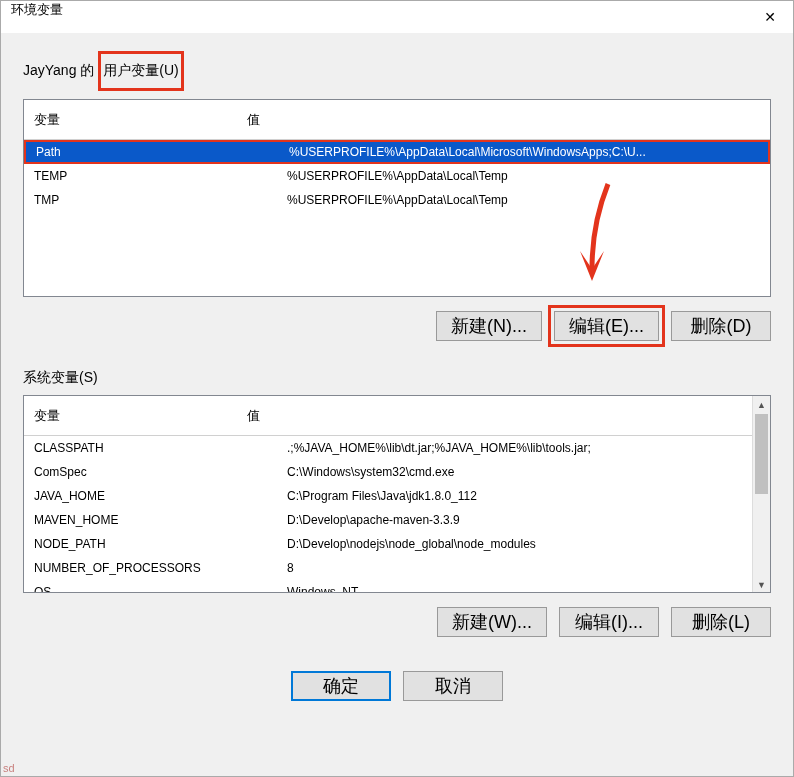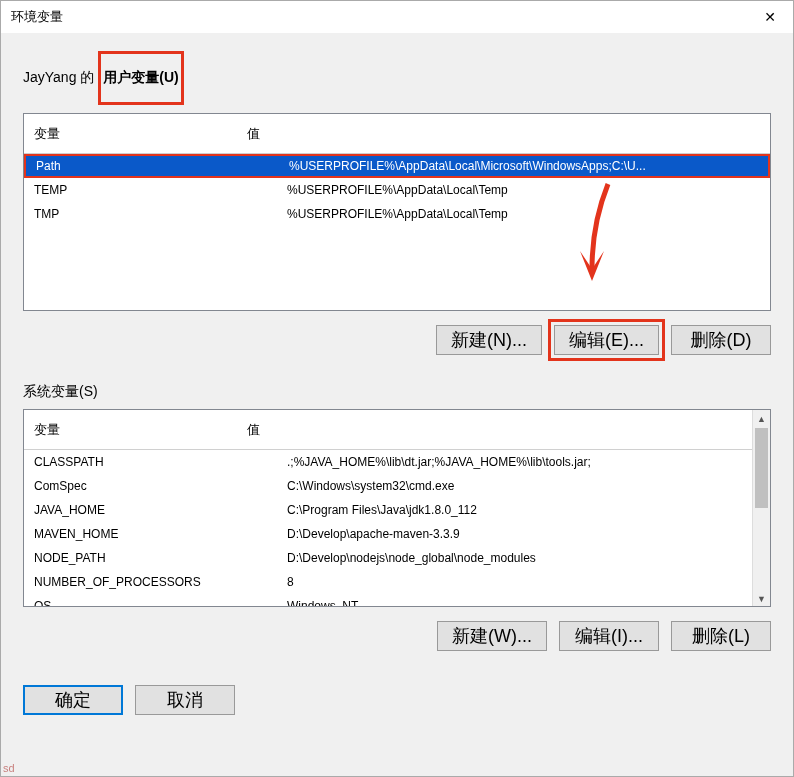--- a/index.html
+++ b/index.html
@@ -16,39 +16,37 @@
   width: 794px;
   height: 777px;
   border: 1px solid #aaa;
   background: #f0f0f0;
   position: relative;
 }
 .titlebar {
   height: 32px;
   background: #fff;
   display: flex;
-  align-items: center;
   padding: 0 10px;
   position: relative;
 }
 .titlebar .title { font-size: 13px; }
 .titlebar .close {
   position: absolute;
   right: 0; top: 0;
   width: 46px; height: 32px;
   display: flex; align-items: center; justify-content: center;
   font-size: 14px;
 }
 .content { padding: 18px 22px 12px 22px; }
 .section-label { margin-bottom: 8px; font-size: 14px; }
 .red-highlight {
   border: 3px solid #e3341c;
-  padding: 15px 2px;
+  padding: 8px 2px;
   display: inline-block;
-  font-weight: bold;
 }
 .list-box {
   background: #fff;
   border: 1px solid #828790;
   height: 198px;
   overflow: hidden;
   position: relative;
 }
 .list-header {
   display: flex;
@@ -115,21 +113,21 @@
 }
 .btn.edit-highlight {
   outline: 3px solid #e3341c;
   outline-offset: 3px;
 }
 .btn.default {
   border: 2px solid #0078d7;
 }
 .footer-row {
   display: flex;
-  justify-content: flex-start;
+  justify-content: center;
   gap: 12px;
   padding: 14px 22px 0;
 }
 
 .arrow-annot {
   position: absolute;
   left: 567px;
   top: 178px;
   pointer-events: none;
 }

